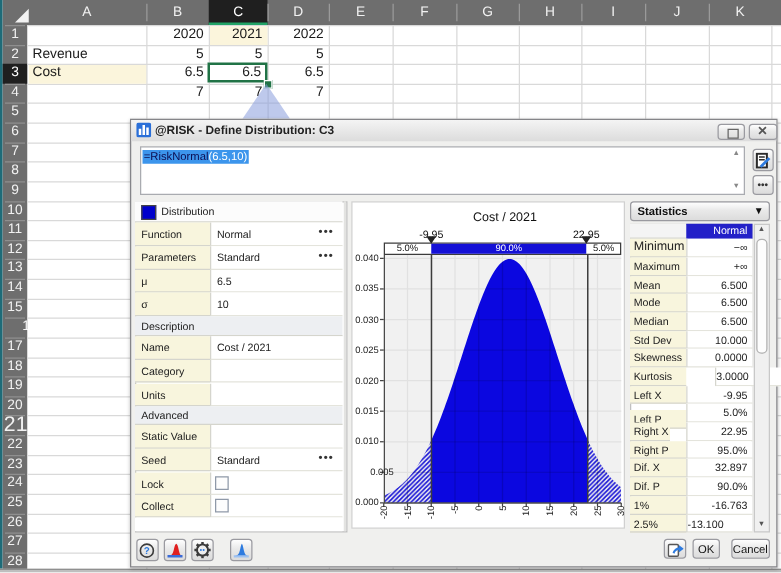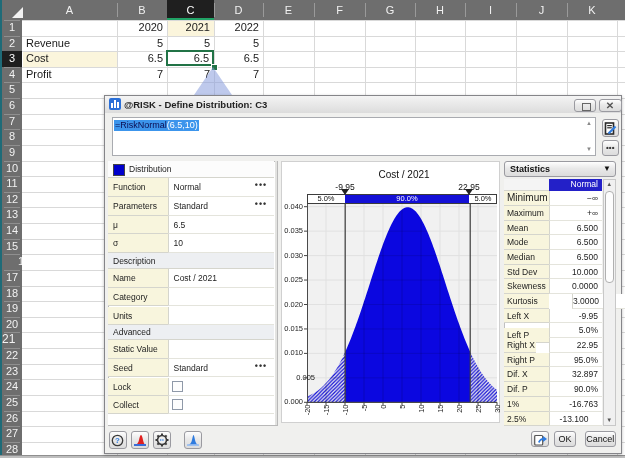--- a/index.html
+++ b/index.html
@@ -60,21 +60,21 @@
     <div style="position:absolute;left:2px;top:254.30px;width:20px;height:15.62px;line-height:15.62px;text-align:center;font-size:11px;color:#f2f2f2;margin-left:12px;">16</div>
     <div style="position:absolute;left:4px;top:254.30px;width:16px;height:1px;background:#8f8f8f"></div>
     <div style="position:absolute;left:2px;top:269.92px;width:20px;height:15.62px;line-height:15.62px;text-align:center;font-size:11px;color:#f2f2f2;">17</div>
     <div style="position:absolute;left:4px;top:269.92px;width:16px;height:1px;background:#8f8f8f"></div>
     <div style="position:absolute;left:2px;top:285.54px;width:20px;height:15.62px;line-height:15.62px;text-align:center;font-size:11px;color:#f2f2f2;">18</div>
     <div style="position:absolute;left:4px;top:285.54px;width:16px;height:1px;background:#8f8f8f"></div>
     <div style="position:absolute;left:2px;top:301.16px;width:20px;height:15.62px;line-height:15.62px;text-align:center;font-size:11px;color:#f2f2f2;">19</div>
     <div style="position:absolute;left:4px;top:301.16px;width:16px;height:1px;background:#8f8f8f"></div>
     <div style="position:absolute;left:2px;top:316.78px;width:20px;height:15.62px;line-height:15.62px;text-align:center;font-size:11px;color:#f2f2f2;">20</div>
     <div style="position:absolute;left:4px;top:316.78px;width:16px;height:1px;background:#8f8f8f"></div>
-    <div style="position:absolute;left:2px;top:332.40px;width:20px;height:15.62px;line-height:15.62px;text-align:left;font-size:12px;color:#f2f2f2;">21</div>
+    <div style="position:absolute;left:2px;top:332.40px;width:20px;height:15.62px;line-height:15.62px;text-align:right;font-size:17px;color:#f2f2f2;">21</div>
     <div style="position:absolute;left:4px;top:332.40px;width:16px;height:1px;background:#8f8f8f"></div>
     <div style="position:absolute;left:2px;top:348.02px;width:20px;height:15.62px;line-height:15.62px;text-align:center;font-size:11px;color:#f2f2f2;">22</div>
     <div style="position:absolute;left:4px;top:348.02px;width:16px;height:1px;background:#8f8f8f"></div>
     <div style="position:absolute;left:2px;top:363.64px;width:20px;height:15.62px;line-height:15.62px;text-align:center;font-size:11px;color:#f2f2f2;">23</div>
     <div style="position:absolute;left:4px;top:363.64px;width:16px;height:1px;background:#8f8f8f"></div>
     <div style="position:absolute;left:2px;top:379.26px;width:20px;height:15.62px;line-height:15.62px;text-align:center;font-size:11px;color:#f2f2f2;">24</div>
     <div style="position:absolute;left:4px;top:379.26px;width:16px;height:1px;background:#8f8f8f"></div>
     <div style="position:absolute;left:2px;top:394.88px;width:20px;height:15.62px;line-height:15.62px;text-align:center;font-size:11px;color:#f2f2f2;">25</div>
     <div style="position:absolute;left:4px;top:394.88px;width:16px;height:1px;background:#8f8f8f"></div>
     <div style="position:absolute;left:2px;top:410.50px;width:20px;height:15.62px;line-height:15.62px;text-align:center;font-size:11px;color:#f2f2f2;">26</div>
@@ -127,21 +127,20 @@
     <div style="position:absolute;left:168px;top:21.00px;width:46px;height:14.62px;line-height:13.62px;font-size:11px;color:#1a1a1a;text-align:right;background:#fbf5dc;box-sizing:border-box;padding-right:4px;">2021</div>
     <div style="position:absolute;left:215px;top:21.00px;width:44px;height:14.62px;line-height:13.62px;font-size:11px;color:#1a1a1a;text-align:right;">2022</div>
     <div style="position:absolute;left:23px;top:36.62px;width:90px;height:14.62px;line-height:13.62px;font-size:11px;color:#1a1a1a;text-align:left;padding-left:3px;">Revenue</div>
     <div style="position:absolute;left:118px;top:36.62px;width:45px;height:14.62px;line-height:13.62px;font-size:11px;color:#1a1a1a;text-align:right;">5</div>
     <div style="position:absolute;left:168px;top:36.62px;width:42px;height:14.62px;line-height:13.62px;font-size:11px;color:#1a1a1a;text-align:right;">5</div>
     <div style="position:absolute;left:215px;top:36.62px;width:44px;height:14.62px;line-height:13.62px;font-size:11px;color:#1a1a1a;text-align:right;">5</div>
     <div style="position:absolute;left:23px;top:52.24px;width:94px;height:14.62px;line-height:13.62px;font-size:11px;color:#1a1a1a;text-align:left;background:#fbf5dc;box-sizing:border-box;padding-left:3px;">Cost</div>
     <div style="position:absolute;left:118px;top:52.24px;width:45px;height:14.62px;line-height:13.62px;font-size:11px;color:#1a1a1a;text-align:right;">6.5</div>
     <div style="position:absolute;left:168px;top:52.24px;width:42px;height:14.62px;line-height:13.62px;font-size:11px;color:#1a1a1a;text-align:right;">6.5</div>
     <div style="position:absolute;left:215px;top:52.24px;width:44px;height:14.62px;line-height:13.62px;font-size:11px;color:#1a1a1a;text-align:right;">6.5</div>
-    <div style="position:absolute;left:23px;top:67.86px;width:90px;height:14.62px;line-height:13.62px;font-size:11px;color:#1a1a1a;text-align:left;padding-left:3px;">Profit</div>
     <div style="position:absolute;left:118px;top:67.86px;width:45px;height:14.62px;line-height:13.62px;font-size:11px;color:#1a1a1a;text-align:right;">7</div>
     <div style="position:absolute;left:168px;top:67.86px;width:42px;height:14.62px;line-height:13.62px;font-size:11px;color:#1a1a1a;text-align:right;">7</div>
     <div style="position:absolute;left:215px;top:67.86px;width:44px;height:14.62px;line-height:13.62px;font-size:11px;color:#1a1a1a;text-align:right;">7</div>
 <div style="position:absolute;left:165.5px;top:49.74px;width:48px;height:16.52px;border:2px solid #217346;box-sizing:border-box;background:#fff"></div>
 <div style="position:absolute;left:167px;top:51.74px;width:45px;height:13px;line-height:13px;font-size:11px;color:#1a1a1a;text-align:right;padding-right:3px;box-sizing:border-box">6.5</div>
 <div style="position:absolute;left:210.5px;top:63.74px;width:5px;height:5px;background:#217346;border:1px solid #fff;box-sizing:content-box"></div>
 <div style="position:absolute;left:194px;top:67px;width:0;height:0;border-left:19px solid transparent;border-right:19px solid transparent;border-bottom:28px solid rgba(136,156,221,0.55)"></div>
 <div style="position:absolute;left:0;top:0;width:2px;height:455px;background:#1e6b78"></div>
 <div style="position:absolute;left:0;top:455px;width:625px;height:3px;background:#bebebe;border-top:1px solid #8f8f8f;box-sizing:border-box"></div>
 </div>
@@ -401,21 +400,21 @@
 <div style="position:absolute;left:549px;top:338.10px;width:53px;height:14.69px;background:#fff;border-bottom:1px solid #e4e4dc;border-left:1px solid #d5d5cd;box-sizing:border-box;font-size:8.5px;color:#222;line-height:14.69px;text-align:right;padding-right:4px">22.95</div>
 <div style="position:absolute;left:504px;top:352.79px;width:45px;height:14.69px;background:#f8f5dd;border-bottom:1px solid #d5d5cd;box-sizing:border-box;font-size:8.5px;color:#222;line-height:14.69px;padding-left:3px">Right P</div>
 <div style="position:absolute;left:549px;top:352.79px;width:53px;height:14.69px;background:#fff;border-bottom:1px solid #e4e4dc;border-left:1px solid #d5d5cd;box-sizing:border-box;font-size:8.5px;color:#222;line-height:14.69px;text-align:right;padding-right:4px">95.0%</div>
 <div style="position:absolute;left:504px;top:367.48px;width:45px;height:14.69px;background:#f8f5dd;border-bottom:1px solid #d5d5cd;box-sizing:border-box;font-size:8.5px;color:#222;line-height:14.69px;padding-left:3px">Dif. X</div>
 <div style="position:absolute;left:549px;top:367.48px;width:53px;height:14.69px;background:#fff;border-bottom:1px solid #e4e4dc;border-left:1px solid #d5d5cd;box-sizing:border-box;font-size:8.5px;color:#222;line-height:14.69px;text-align:right;padding-right:4px">32.897</div>
 <div style="position:absolute;left:504px;top:382.17px;width:45px;height:14.69px;background:#f8f5dd;border-bottom:1px solid #d5d5cd;box-sizing:border-box;font-size:8.5px;color:#222;line-height:14.69px;padding-left:3px">Dif. P</div>
 <div style="position:absolute;left:549px;top:382.17px;width:53px;height:14.69px;background:#fff;border-bottom:1px solid #e4e4dc;border-left:1px solid #d5d5cd;box-sizing:border-box;font-size:8.5px;color:#222;line-height:14.69px;text-align:right;padding-right:4px">90.0%</div>
 <div style="position:absolute;left:504px;top:396.86px;width:45px;height:14.69px;background:#f8f5dd;border-bottom:1px solid #d5d5cd;box-sizing:border-box;font-size:8.5px;color:#222;line-height:14.69px;padding-left:3px">1%</div>
 <div style="position:absolute;left:549px;top:396.86px;width:53px;height:14.69px;background:#fff;border-bottom:1px solid #e4e4dc;border-left:1px solid #d5d5cd;box-sizing:border-box;font-size:8.5px;color:#222;line-height:14.69px;text-align:right;padding-right:4px">-16.763</div>
 <div style="position:absolute;left:504px;top:411.55px;width:45px;height:14.69px;background:#f8f5dd;border-bottom:1px solid #d5d5cd;box-sizing:border-box;font-size:8.5px;color:#222;line-height:14.69px;padding-left:3px">2.5%</div>
-<div style="position:absolute;left:549px;top:411.55px;width:53px;height:14.69px;background:#fff;border-bottom:1px solid #e4e4dc;border-left:1px solid #d5d5cd;box-sizing:border-box;font-size:8.5px;color:#222;line-height:14.69px;text-align:center;padding-right:4px">-13.100</div>
+<div style="position:absolute;left:549px;top:411.55px;width:53px;height:14.69px;background:#fff;border-bottom:1px solid #e4e4dc;border-left:1px solid #d5d5cd;box-sizing:border-box;font-size:8.5px;color:#222;line-height:14.69px;text-align:left;padding-right:4px">-13.100</div>
 <div style="position:absolute;left:603px;top:179.3px;width:12.5px;height:246.4px;background:#f0f0f0;border:1px solid #c8c8c8;box-sizing:border-box"></div>
 <div style="position:absolute;left:603px;top:179.3px;width:12.5px;height:11px;text-align:center;font-size:6px;color:#555;line-height:11px">▲</div>
 <div style="position:absolute;left:603px;top:414.7px;width:12.5px;height:11px;text-align:center;font-size:6px;color:#555;line-height:11px">▼</div>
 <div style="position:absolute;left:604.5px;top:191px;width:9.5px;height:92px;background:#fdfdfd;border:1px solid #b0b0b0;border-radius:4px;box-sizing:border-box"></div>
 <div class="btn" style="left:530.5px;top:431px;width:18px;height:16px">
     <svg width="13" height="12" viewBox="0 0 13 12" style="position:absolute;left:2px;top:2px">
       <rect x="0.7" y="1.5" width="8" height="9.5" rx="1" fill="#fff" stroke="#555" stroke-width="1.2"></rect>
       <path d="M4,8 Q6,4 9,4 L9,2 L13,5 L9,8 L9,6 Q6.5,6 5.5,9 Z" fill="#2e7bdf"></path>
     </svg>
   </div>

